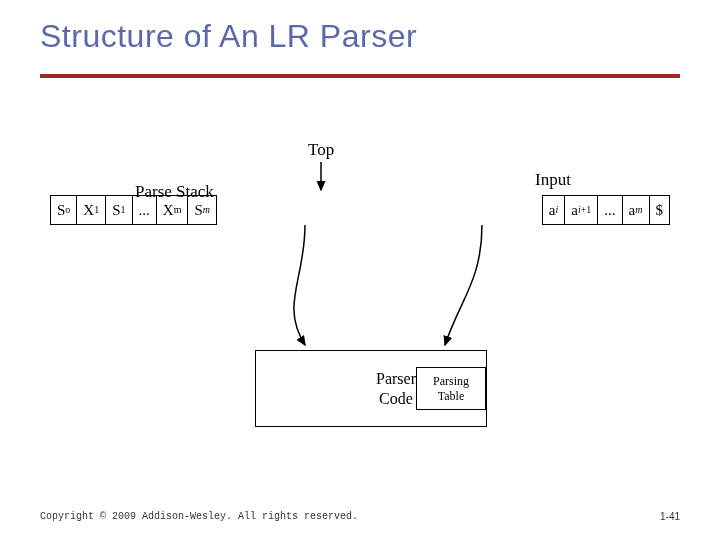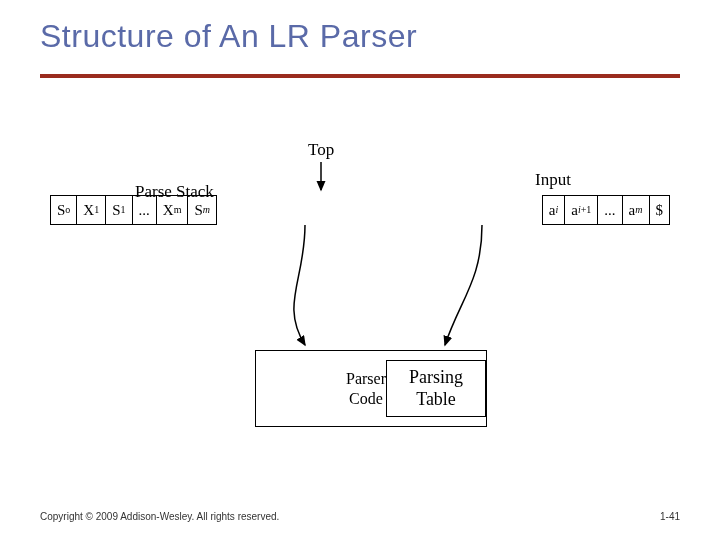--- a/index.html
+++ b/index.html
@@ -1,34 +1,34 @@
 <!DOCTYPE html>
 <html><head>
 <meta charset="utf-8">
 <style>
   html,body{margin:0;padding:0;width:720px;height:540px;background:#fff;font-family:Georgia,'Times New Roman',serif;color:#000;}
   .slide{position:relative;width:720px;height:540px;}
   .title{position:absolute;left:40px;top:18px;font-family:'Gill Sans','Segoe UI',Verdana,sans-serif;font-size:32px;color:#5a6aa8;letter-spacing:0.5px;}
   .rule{position:absolute;left:40px;top:74px;width:640px;height:4px;background:#9a2b1e;}
-  .footer{position:absolute;left:40px;bottom:18px;font-family:Liberation Sans, sans-serif;font-size:10px;color:#333;}
+  .footer{position:absolute;left:40px;bottom:18px;font-family:Liberation Mono, monospace;font-size:10px;color:#333;}
   .pagenum{position:absolute;right:40px;bottom:18px;font-family:Arial,Helvetica,sans-serif;font-size:10px;color:#333;}
   .diagram{position:absolute;left:50px;top:140px;width:620px;height:320px;}
   .label{position:absolute;font-size:17px;}
   .stack-label{left:85px;top:42px;}
   .top-label{left:258px;top:0px;text-align:right;}
   .input-label{left:485px;top:30px;}
   .strip{position:absolute;top:55px;height:28px;border-top:1px solid #000;border-bottom:1px solid #000;display:flex;}
   .stack-strip{left:0;}
   .input-strip{right:0;}
   .cell{border-left:1px solid #000;border-right:1px solid #000;padding:0 6px;height:28px;display:flex;align-items:center;justify-content:center;font-size:15px;margin-left:-1px;white-space:nowrap;}
   .cell:first-child{margin-left:0;}
   sub{font-size:10px;vertical-align:sub;line-height:0;}
   .parser-box{position:absolute;left:205px;top:210px;width:230px;height:75px;border:1px solid #000;display:flex;align-items:center;justify-content:flex-end;}
   .parser-code{font-size:16px;text-align:center;line-height:1.2;}
-  .parsing-table{border:1px solid #000;padding:6px 22px;font-size:18px;text-align:center;line-height:1.2;}
+  .parsing-table{border:1px solid #000;padding:6px 16px;font-size:12px;text-align:center;line-height:1.2;}
   svg.arrows{position:absolute;left:0;top:0;width:620px;height:320px;pointer-events:none;}
 </style>
 </head>
 <body>
 
 <div class="slide">
   <div class="title">Structure of An LR Parser</div>
   <div class="rule"></div>
 
   <div class="diagram">

